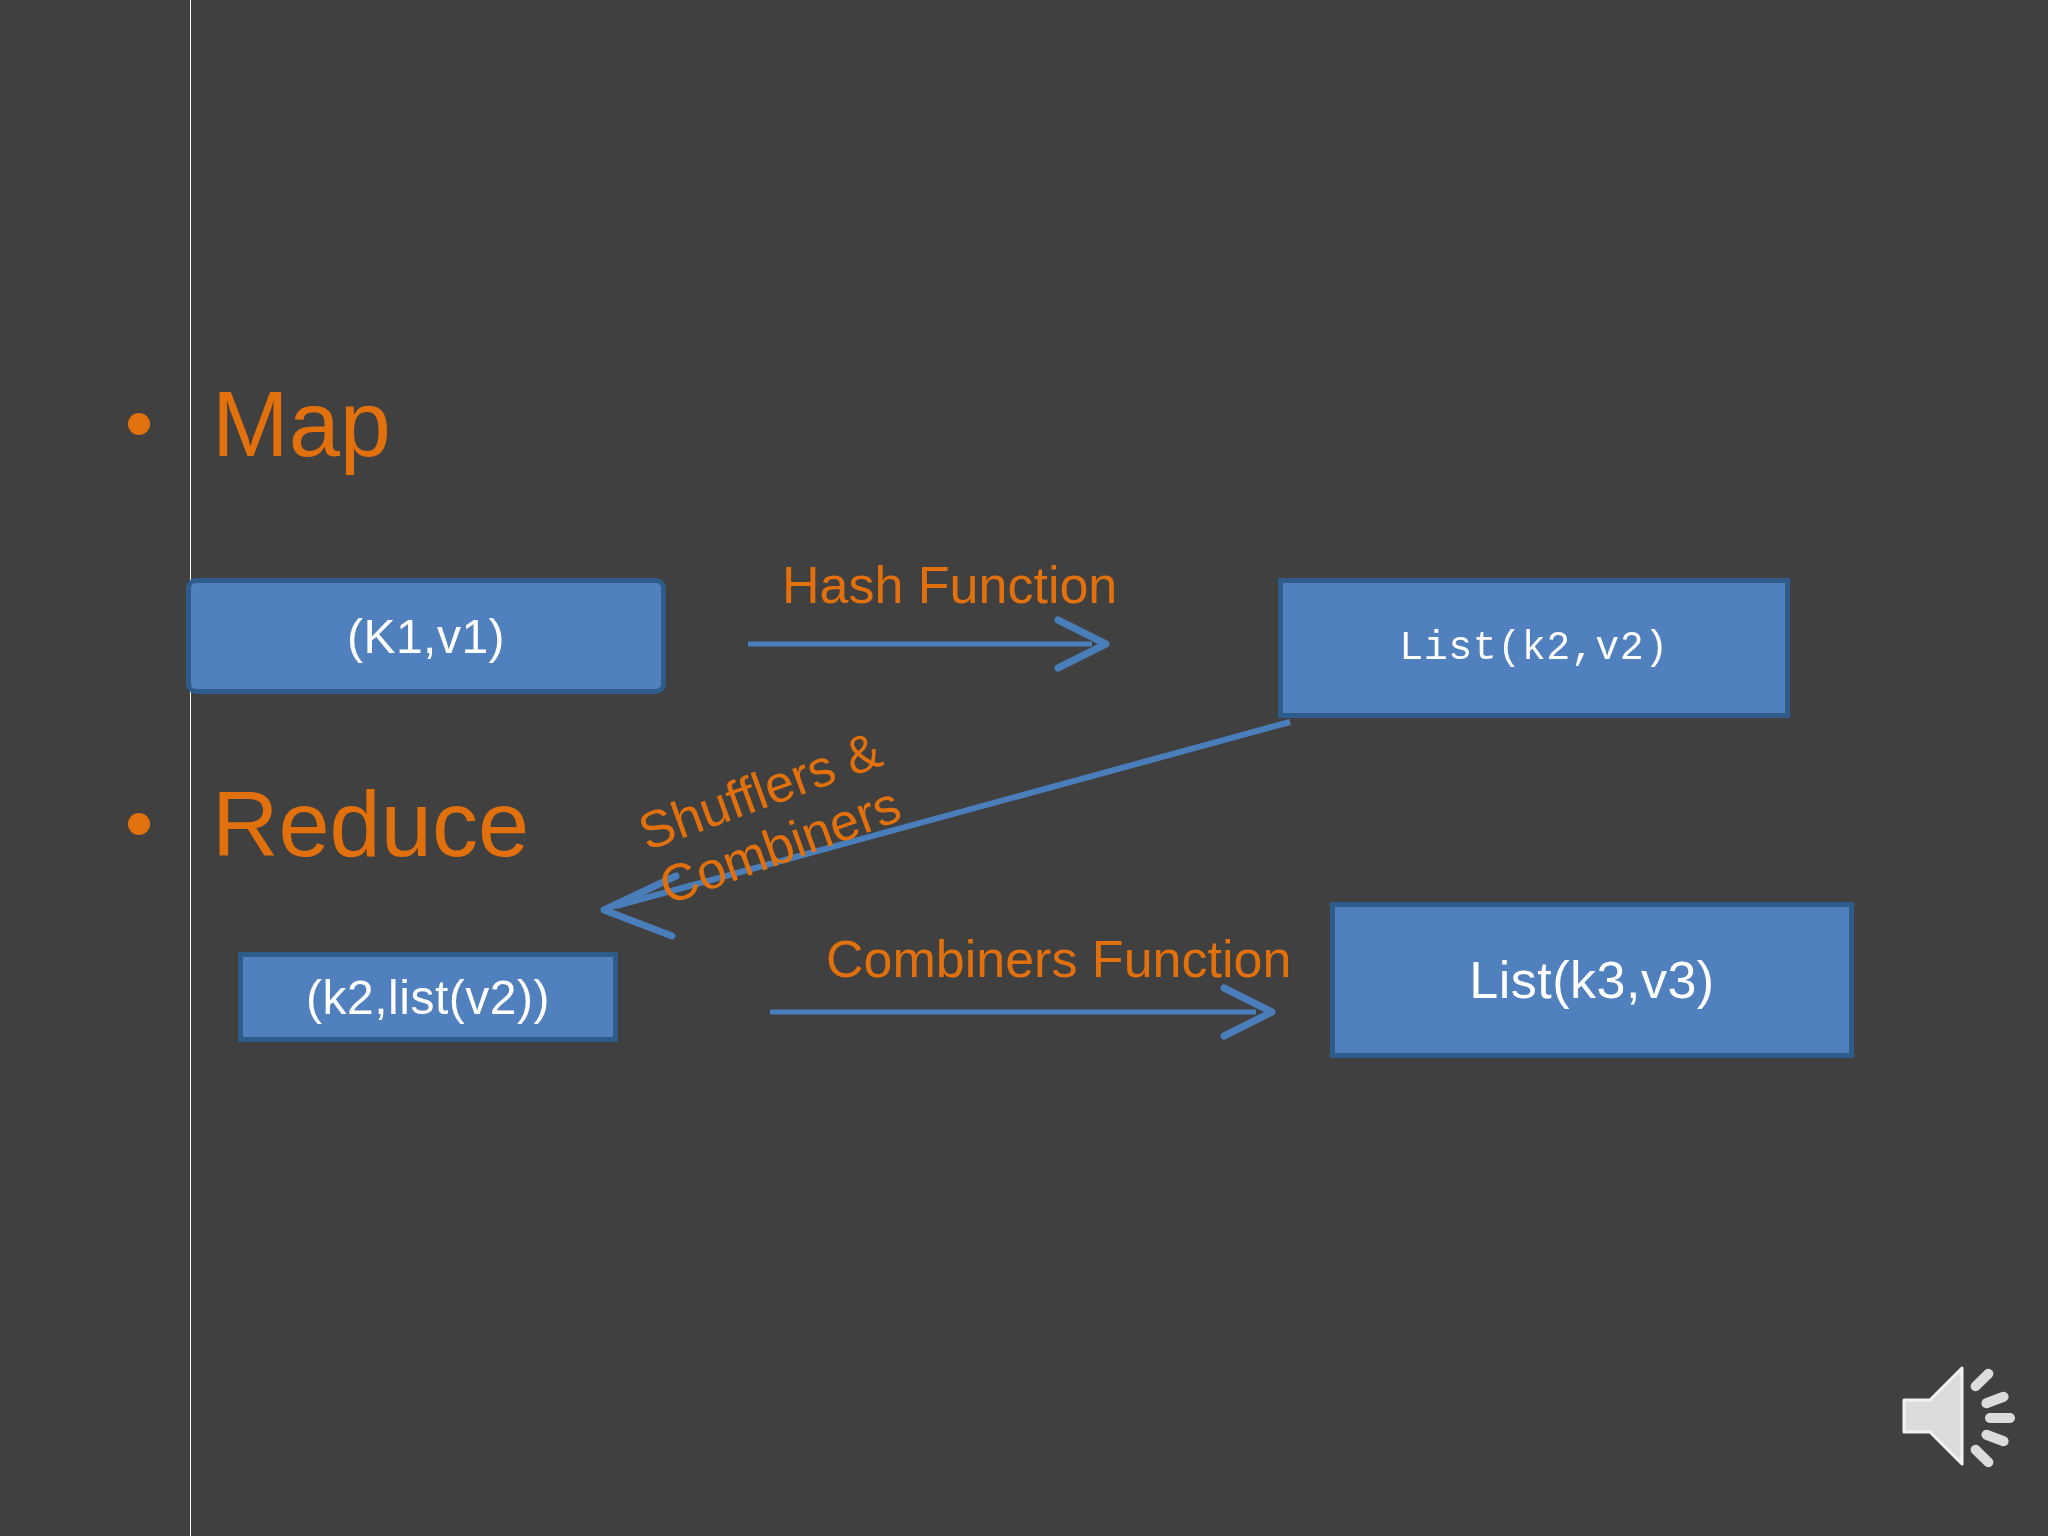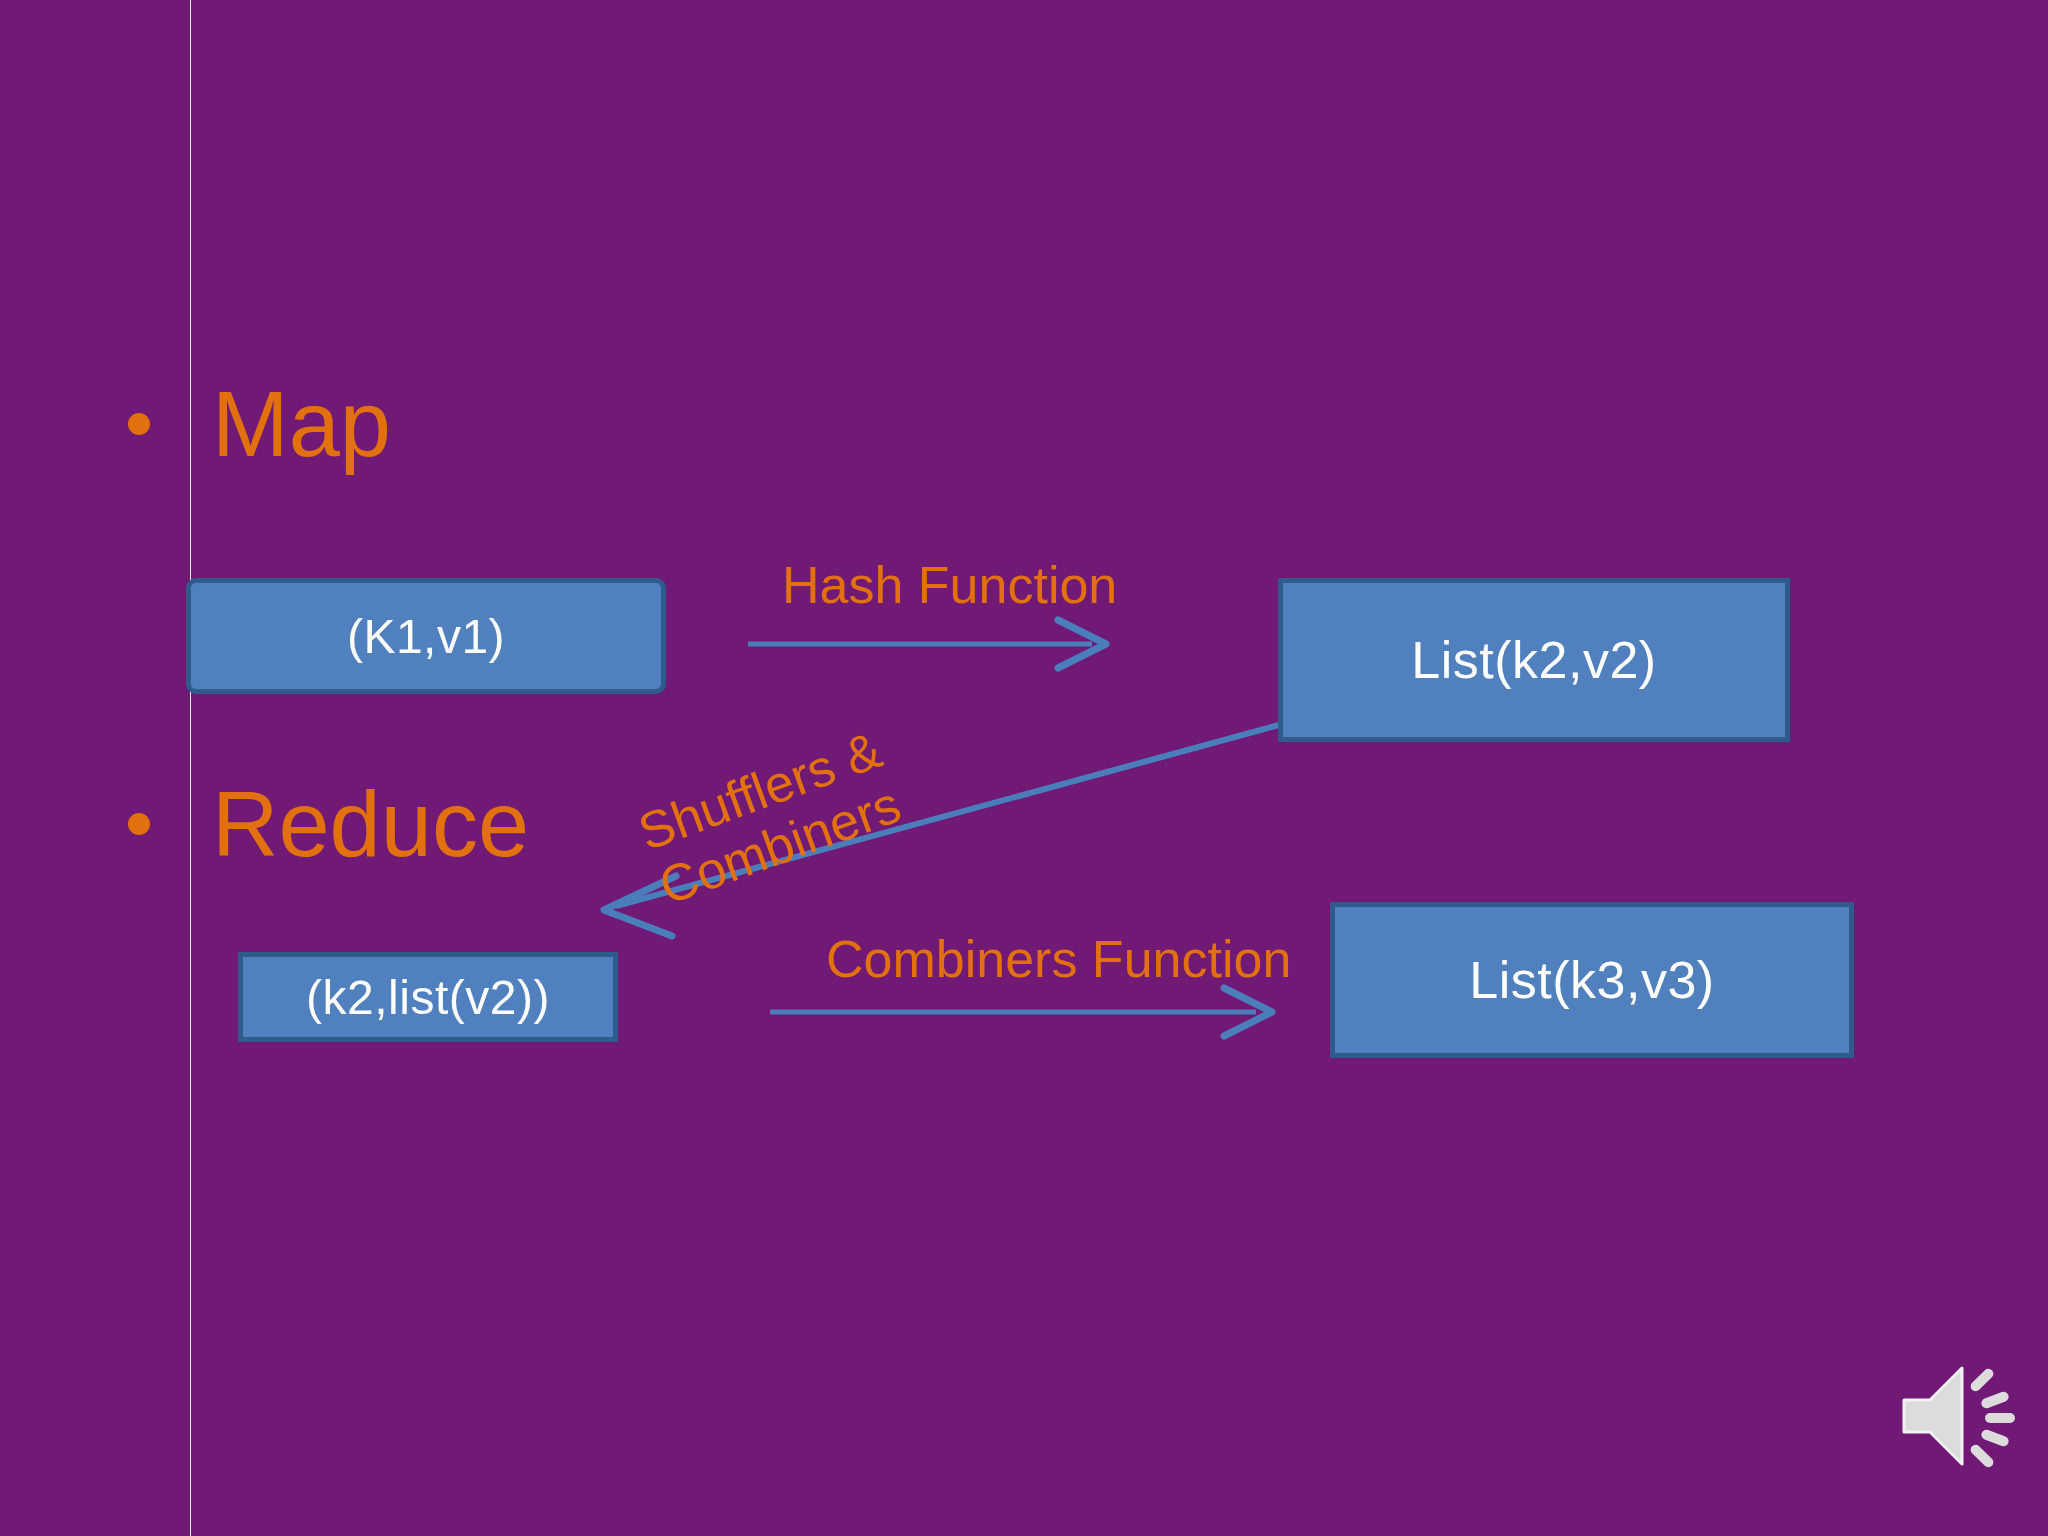--- a/index.html
+++ b/index.html
@@ -5,21 +5,21 @@
 <style>
   html, body {
     margin: 0;
     padding: 0;
     background: #ffffff;
   }
   #slide {
     position: relative;
     width: 2048px;
     height: 1536px;
-    background: #701a75;
+    background: #404040;
     overflow: hidden;
     font-family: "Liberation Sans", sans-serif;
   }
 
   
   .edge-guide {
     position: absolute;
     left: 190px;
     top: 0;
     width: 1px;
@@ -62,21 +62,21 @@
     align-items: center;
     justify-content: center;
     color: #ffffff;
     font-size: 48px;
     letter-spacing: 0.5px;
     white-space: nowrap;
   }
   .proc-box .box-text { pointer-events: none; }
 
   #box-k1v1      { left: 186px;  top: 578px;  width: 480px; height: 116px; border-radius: 10px; }
-  #box-listk2v2  { left: 1278px; top: 578px;  width: 512px; height: 164px; font-size: 52px; }
+  #box-listk2v2  { left: 1278px; top: 578px;  width: 512px; height: 140px; font-size: 40px; font-family: Liberation Mono, monospace; }
   #box-k2listv2  { left: 238px;  top: 952px;  width: 380px; height: 90px;  }
   #box-listk3v3  { left: 1330px; top: 902px;  width: 524px; height: 156px; font-size: 52px; }
 
   
   .arrow-label {
     position: absolute;
     color: #E2700D;
     font-size: 52px;
     line-height: 1.05;
     white-space: nowrap;

